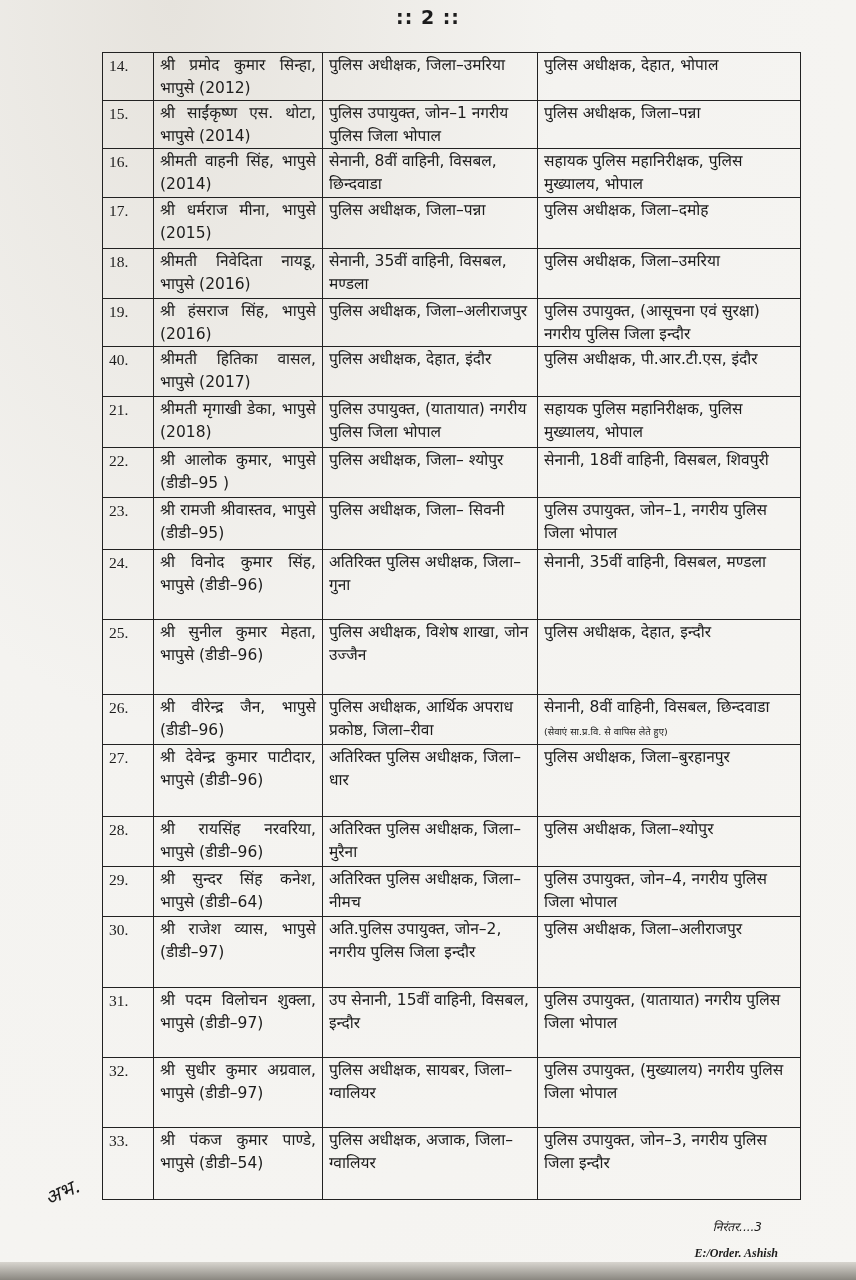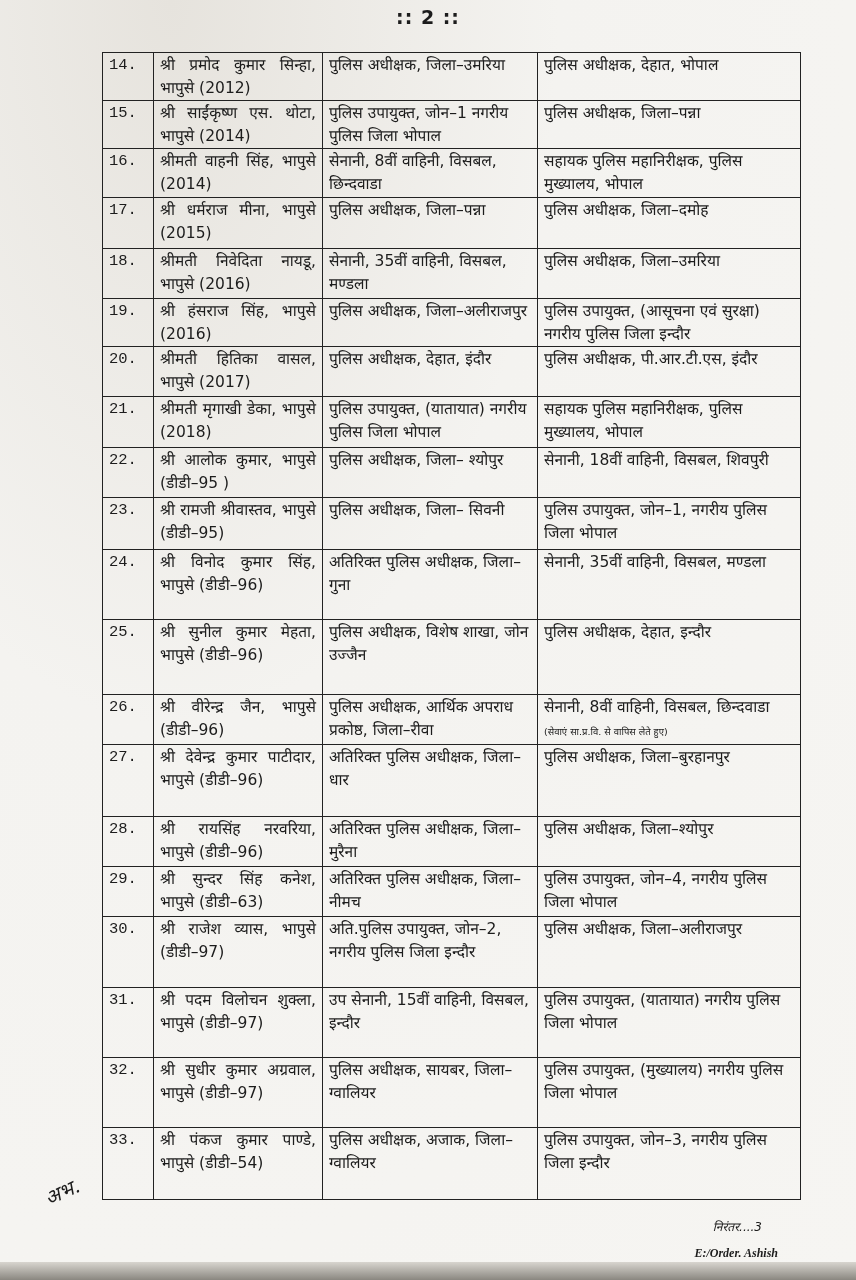--- a/index.html
+++ b/index.html
@@ -23,21 +23,21 @@
     position: absolute; left: 102px; top: 52px;
     width: 698px; border-collapse: collapse;
     table-layout: fixed;
   }
   table.transfer td {
     border: 1.5px solid #222;
     vertical-align: top;
     padding: 1px 6px 0 6px;
     font-size: 15.5px; line-height: 23px;
   }
-  td.sno { font-family: Liberation Mono, monospace; font-size: 12px; padding-top: 6px; padding-left: 8px; }
+  td.sno { font-family: Liberation Serif, serif; font-size: 12px; padding-top: 6px; padding-left: 8px; }
   td.name { text-align: justify; text-align-last: left; }
   td.to { padding-top: 10px; }
   .note { font-size: 9.5px; font-weight: normal; }
   .footer-continue {
     position: absolute; right: 94px; top: 1218px;
     font-size: 12px; font-style: italic;
   }
   .footer-ref {
     position: absolute; right: 78px; top: 1246px;
     font-size: 12px; font-style: italic; font-weight: bold;
@@ -98,21 +98,21 @@
         <td class="from"><span>सेनानी, 35वीं वाहिनी, विसबल, मण्डला</span></td>
         <td class="to"><span>पुलिस अधीक्षक, जिला–उमरिया</span></td>
       </tr>
       <tr style="height: 47px;">
         <td class="sno"><span>19.</span></td>
         <td class="name"><span>श्री हंसराज सिंह, भापुसे (2016)</span></td>
         <td class="from"><span>पुलिस अधीक्षक, जिला–अलीराजपुर</span></td>
         <td class="to"><span>पुलिस उपायुक्त, (आसूचना एवं सुरक्षा) नगरीय पुलिस जिला इन्दौर</span></td>
       </tr>
       <tr style="height: 50px;">
-        <td class="sno"><span>20.</span></td>
+        <td class="sno"><span>40.</span></td>
         <td class="name"><span>श्रीमती हितिका वासल, भापुसे (2017)</span></td>
         <td class="from"><span>पुलिस अधीक्षक, देहात, इंदौर</span></td>
         <td class="to"><span>पुलिस अधीक्षक, पी.आर.टी.एस, इंदौर</span></td>
       </tr>
       <tr style="height: 51px;">
         <td class="sno"><span>21.</span></td>
         <td class="name"><span>श्रीमती मृगाखी डेका, भापुसे (2018)</span></td>
         <td class="from"><span>पुलिस उपायुक्त, (यातायात) नगरीय पुलिस जिला भोपाल</span></td>
         <td class="to"><span>सहायक पुलिस महानिरीक्षक, पुलिस मुख्यालय, भोपाल</span></td>
       </tr>
@@ -153,21 +153,21 @@
         <td class="to"><span>पुलिस अधीक्षक, जिला–बुरहानपुर</span></td>
       </tr>
       <tr style="height: 50px;">
         <td class="sno"><span>28.</span></td>
         <td class="name"><span>श्री रायसिंह नरवरिया, भापुसे (डीडी–96)</span></td>
         <td class="from"><span>अतिरिक्त पुलिस अधीक्षक, जिला– मुरैना</span></td>
         <td class="to"><span>पुलिस अधीक्षक, जिला–श्योपुर</span></td>
       </tr>
       <tr style="height: 50px;">
         <td class="sno"><span>29.</span></td>
-        <td class="name"><span>श्री सुन्दर सिंह कनेश, भापुसे (डीडी–63)</span></td>
+        <td class="name"><span>श्री सुन्दर सिंह कनेश, भापुसे (डीडी–64)</span></td>
         <td class="from"><span>अतिरिक्त पुलिस अधीक्षक, जिला– नीमच</span></td>
         <td class="to"><span>पुलिस उपायुक्त, जोन–4, नगरीय पुलिस जिला भोपाल</span></td>
       </tr>
       <tr style="height: 71px;">
         <td class="sno"><span>30.</span></td>
         <td class="name"><span>श्री राजेश व्यास, भापुसे (डीडी–97)</span></td>
         <td class="from"><span>अति.पुलिस उपायुक्त, जोन–2, नगरीय पुलिस जिला इन्दौर</span></td>
         <td class="to"><span>पुलिस अधीक्षक, जिला–अलीराजपुर</span></td>
       </tr>
       <tr style="height: 70px;">

